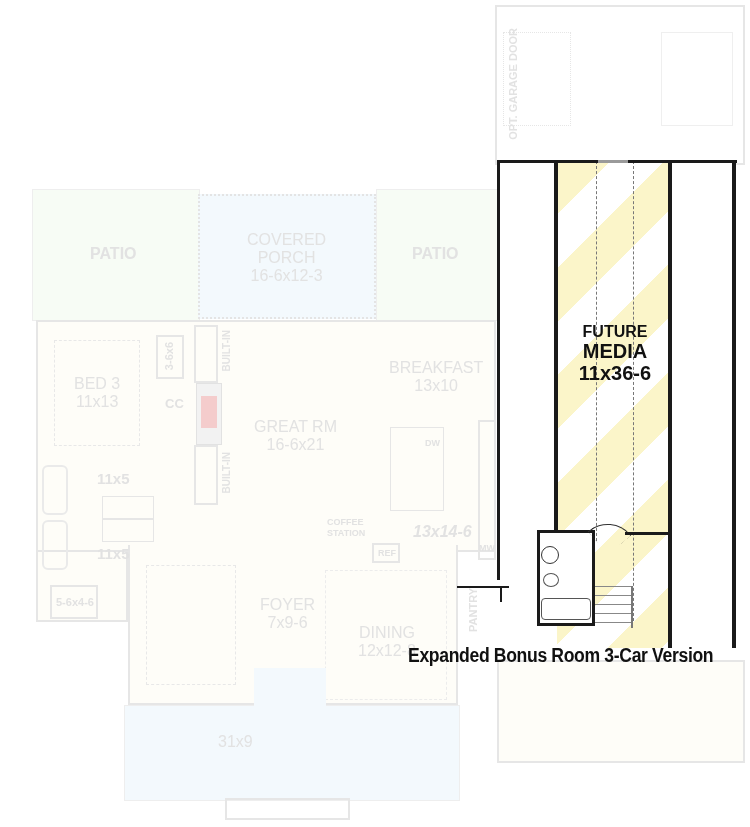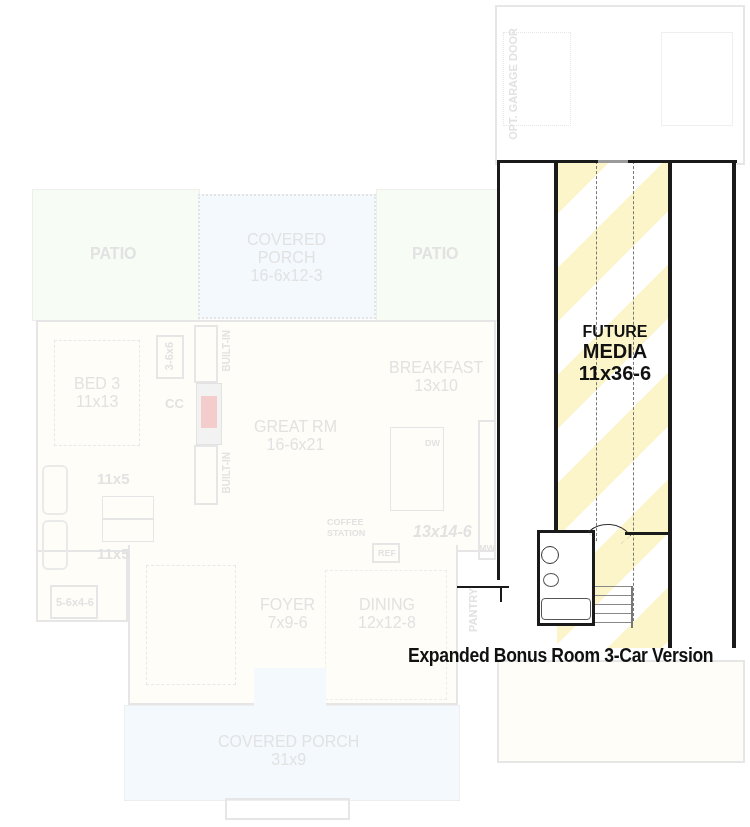--- a/index.html
+++ b/index.html
@@ -75,21 +75,21 @@
     <span class="dim">GREAT RM</span>
     <span class="dim">16-6x21</span>
   </div>
 
   <div class="room-label" style="left:260px;top:596px;">
     <span class="dim">FOYER</span>
     <span class="dim">7x9-6</span>
   </div>
 
   <div class="abs" style="left:325px;top:570px;width:120px;height:128px;border:1px dashed #ececec;"></div>
-  <div class="room-label" style="left:358px;top:596px;">
+  <div class="room-label" style="left:358px;top:624px;">
     <span class="dim">DINING</span>
     <span class="dim">12x12-8</span>
   </div>
 
   <div class="room-label" style="left:389px;top:359px;">
     <span class="dim">BREAKFAST</span>
     <span class="dim">13x10</span>
   </div>
   <div class="abs" style="left:390px;top:427px;width:52px;height:82px;border:1px solid #e6e6e6;"></div>
   <div class="small-label" style="left:425px;top:438px;font-size:9px;">DW</div>
@@ -103,21 +103,20 @@
   <div class="abs faint-wall" style="left:372px;top:543px;width:28px;height:20px;"></div>
   <div class="small-label" style="left:378px;top:548px;font-size:9px;">REF</div>
   <div class="abs faint-wall" style="left:478px;top:420px;width:18px;height:140px;"></div>
   <div class="small-label" style="left:479px;top:543px;font-size:9px;">MW</div>
   <div class="small-label vert" style="left:467px;top:588px;font-size:11px;">PANTRY</div>
 
   <div class="abs" style="left:124px;top:705px;width:334px;height:94px;background:#f3f9fd;border:1px solid #eeeeee;"></div>
   <div class="abs" style="left:254px;top:668px;width:72px;height:40px;background:#f3f9fd;"></div>
   <div class="abs faint-wall" style="left:225px;top:798px;width:125px;height:22px;"></div>
   <div class="room-label" style="left:218px;top:733px;">
-    <span class="dim">COVERED PORCH</span>
     <span class="dim">31x9</span>
   </div>
 
   <div class="abs faint-wall" style="left:495px;top:5px;width:250px;height:160px;"></div>
   <div class="abs" style="left:503px;top:32px;width:66px;height:92px;border:1px dotted #e6e6e6;"></div>
   <div class="small-label vert" style="left:507px;top:28px;font-size:11px;">OPT. GARAGE DOOR</div>
   <div class="abs" style="left:661px;top:32px;width:70px;height:92px;border:1px solid #efefef;"></div>
 
   <div class="abs faint-wall" style="left:497px;top:660px;width:248px;height:103px;background:#fefdf8;"></div>
 </div>

